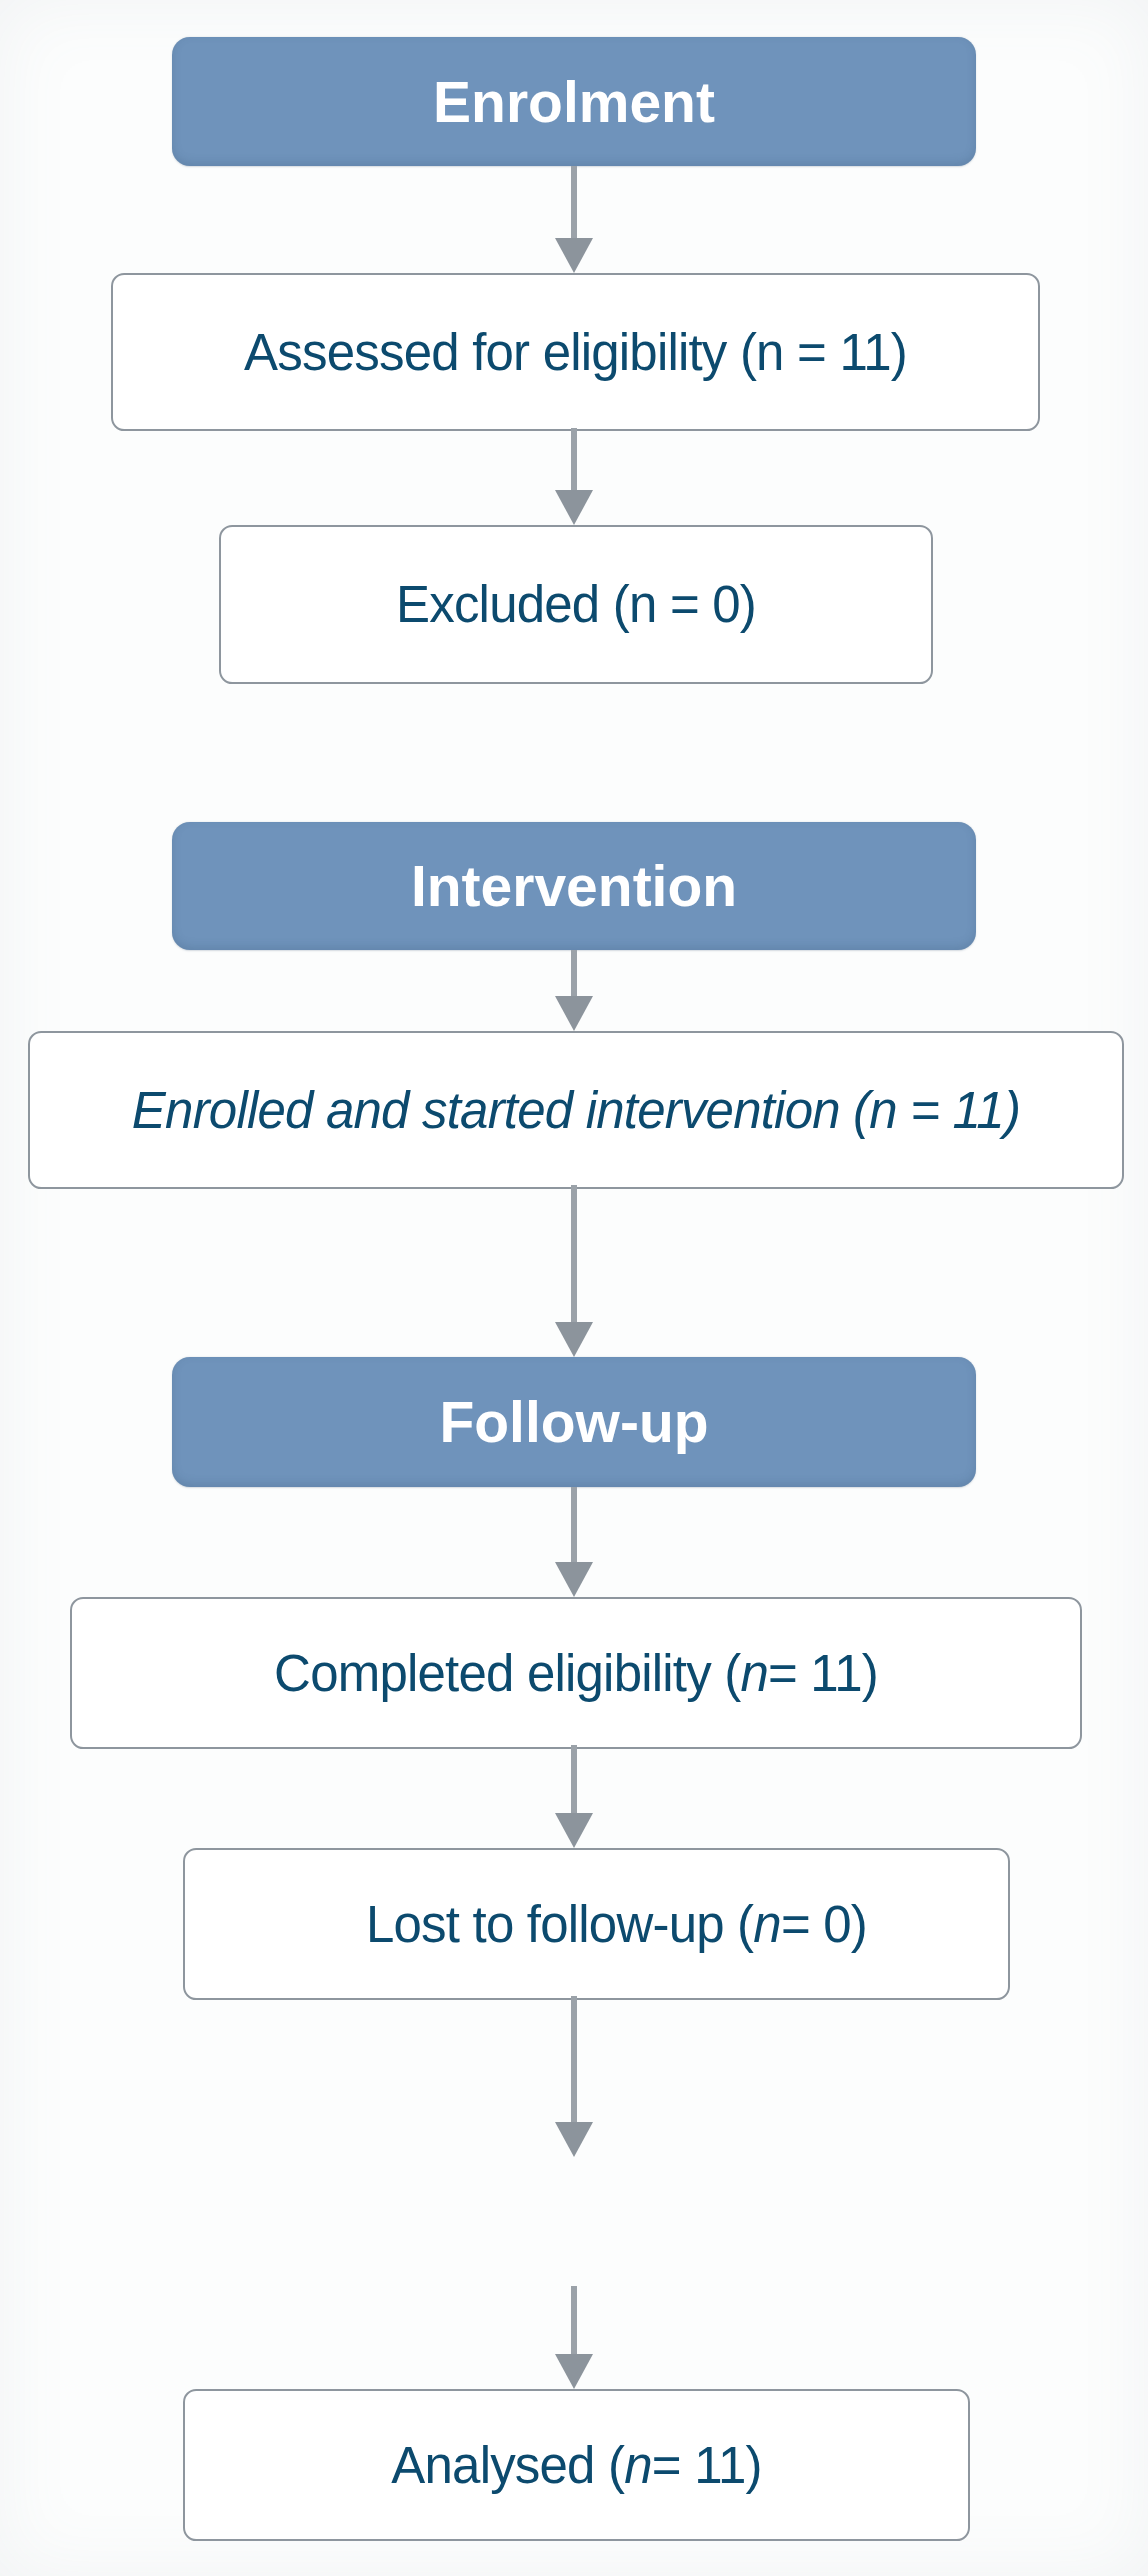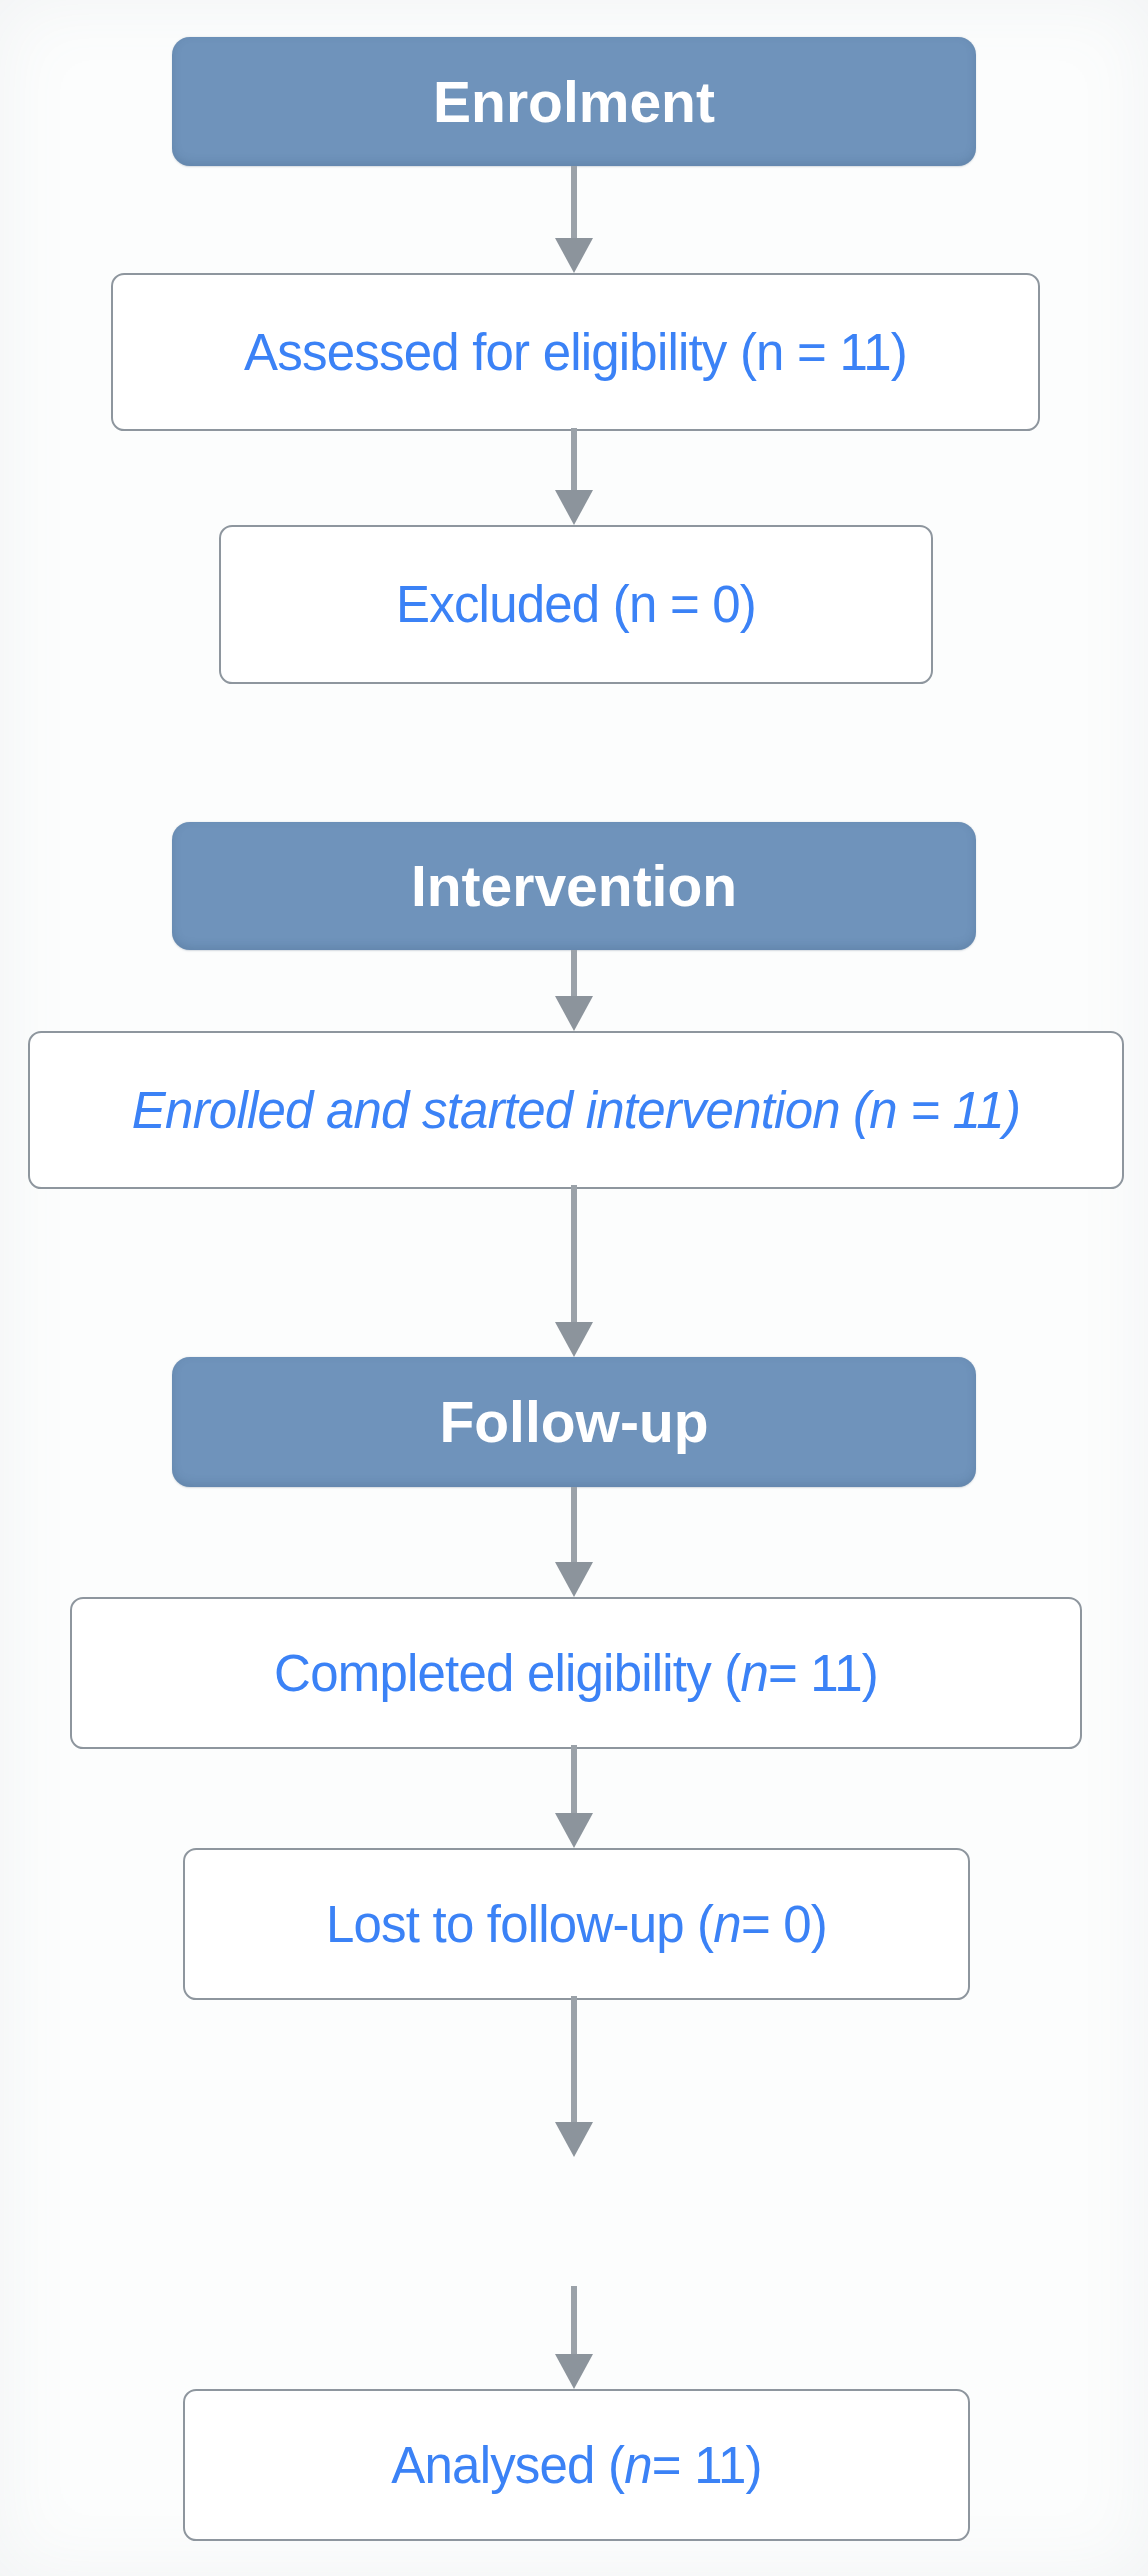--- a/index.html
+++ b/index.html
@@ -25,21 +25,21 @@
     box-shadow: inset 0 -3.3px 8.3px rgba(60,90,125,0.25), 0 0.8px 1.7px rgba(90,110,135,0.25);
   }
 
   
   .pbox {
     position:absolute;
     background:#ffffff;
     border:2.5px solid #8e969e;
     border-radius:13.2px;
     display:flex; align-items:center; justify-content:center;
-    color:#3b82f6;
+    color:#0c4a6e;
     font-size:51px;
     letter-spacing:-0.8px;
     white-space:nowrap;
   }
   .pbox .it { font-style:italic; }
 
   
   .arrow {
     position:absolute;
     left:555px; width:38px;
@@ -108,21 +108,21 @@
   <div class="arrow" style="top:1487px; height:110px;"></div>
 
   <div class="pbox" style="top:1597px; height:148px; left:70px; width:1008px;">
     <span>Completed eligibility (</span>
       <span class="it">n</span>
       <span> = 11)</span>
   </div>
 
   <div class="arrow" style="top:1745px; height:103px;"></div>
 
-  <div class="pbox" style="top:1848px; height:148px; left:183px; width:783px;">
+  <div class="pbox" style="top:1848px; height:148px; left:183px; width:783px;padding-left:40px;">
     <span>Lost to follow-up (</span>
       <span class="it">n</span>
       <span> = 0)</span>
   </div>
 
   <div class="arrow" style="top:1996px; height:161px;"></div>
 
 
   <div class="arrow" style="top:2286px; height:103px;"></div>
 

